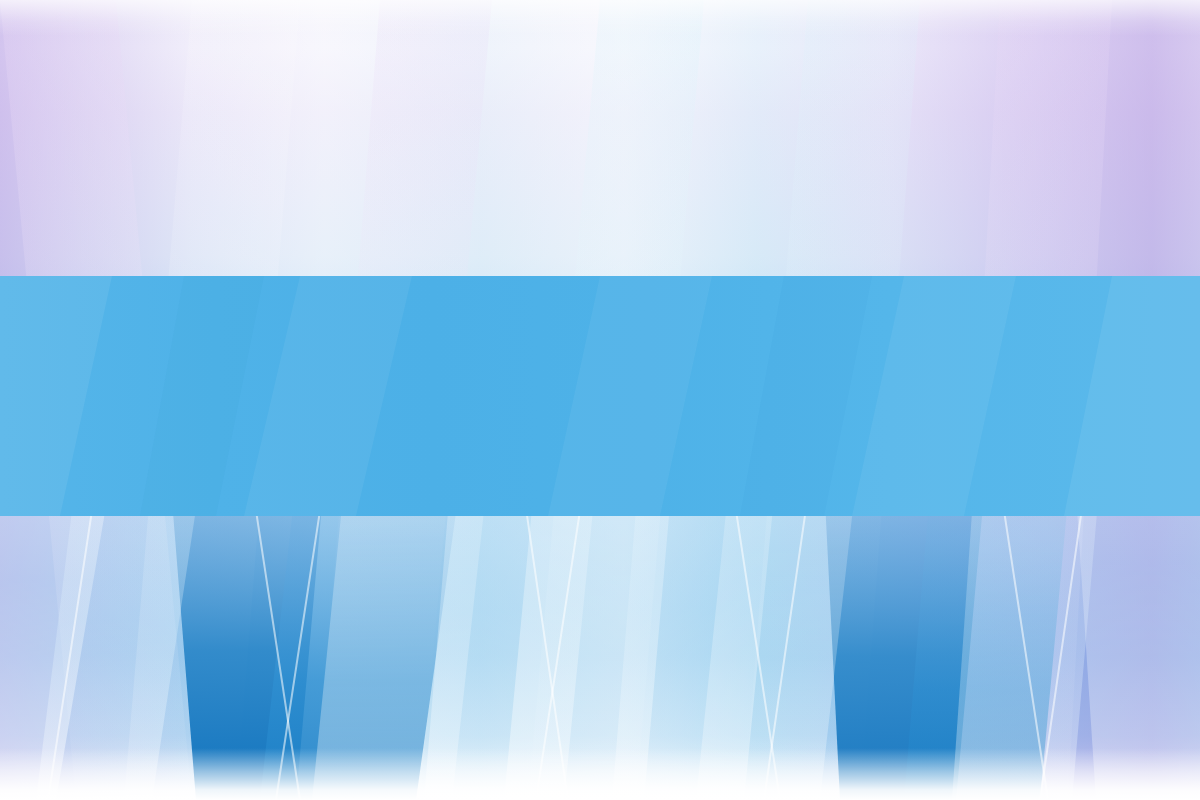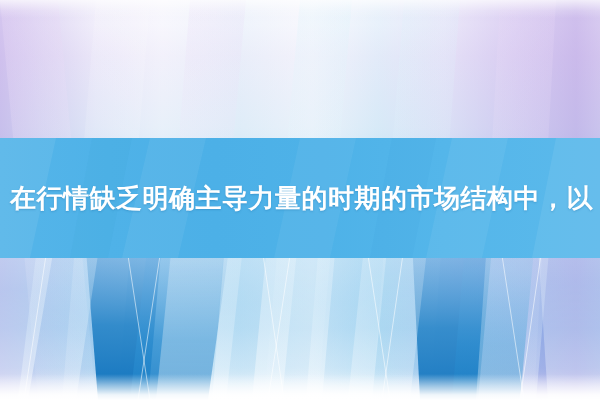--- a/index.html
+++ b/index.html
@@ -244,21 +244,20 @@
         <polygon points="150,0 206,0 178,120 122,120" fill="#ffffff" opacity="0.06"></polygon>
         <polygon points="300,0 356,0 330,120 274,120" fill="#ffffff" opacity="0.05"></polygon>
         <polygon points="452,0 508,0 482,120 426,120" fill="#ffffff" opacity="0.06"></polygon>
         <polygon points="556,0 600,0 600,120 532,120" fill="#ffffff" opacity="0.07"></polygon>
         <polygon points="92,0 132,0 108,120 70,120" fill="#2f93cf" opacity="0.08"></polygon>
         <polygon points="392,0 436,0 412,120 370,120" fill="#2f93cf" opacity="0.07"></polygon>
       </svg>
     </div>
 
     <div class="headline-text">
-      <span class="headline-line">在行情缺乏明确主导力量的时期的市场结构中，以</span>
     </div>
   </div>
 
   <div class="watermark"></div>
 
   <div class="bottom-fade"></div>
 
 </div>
 
 </body></html>

